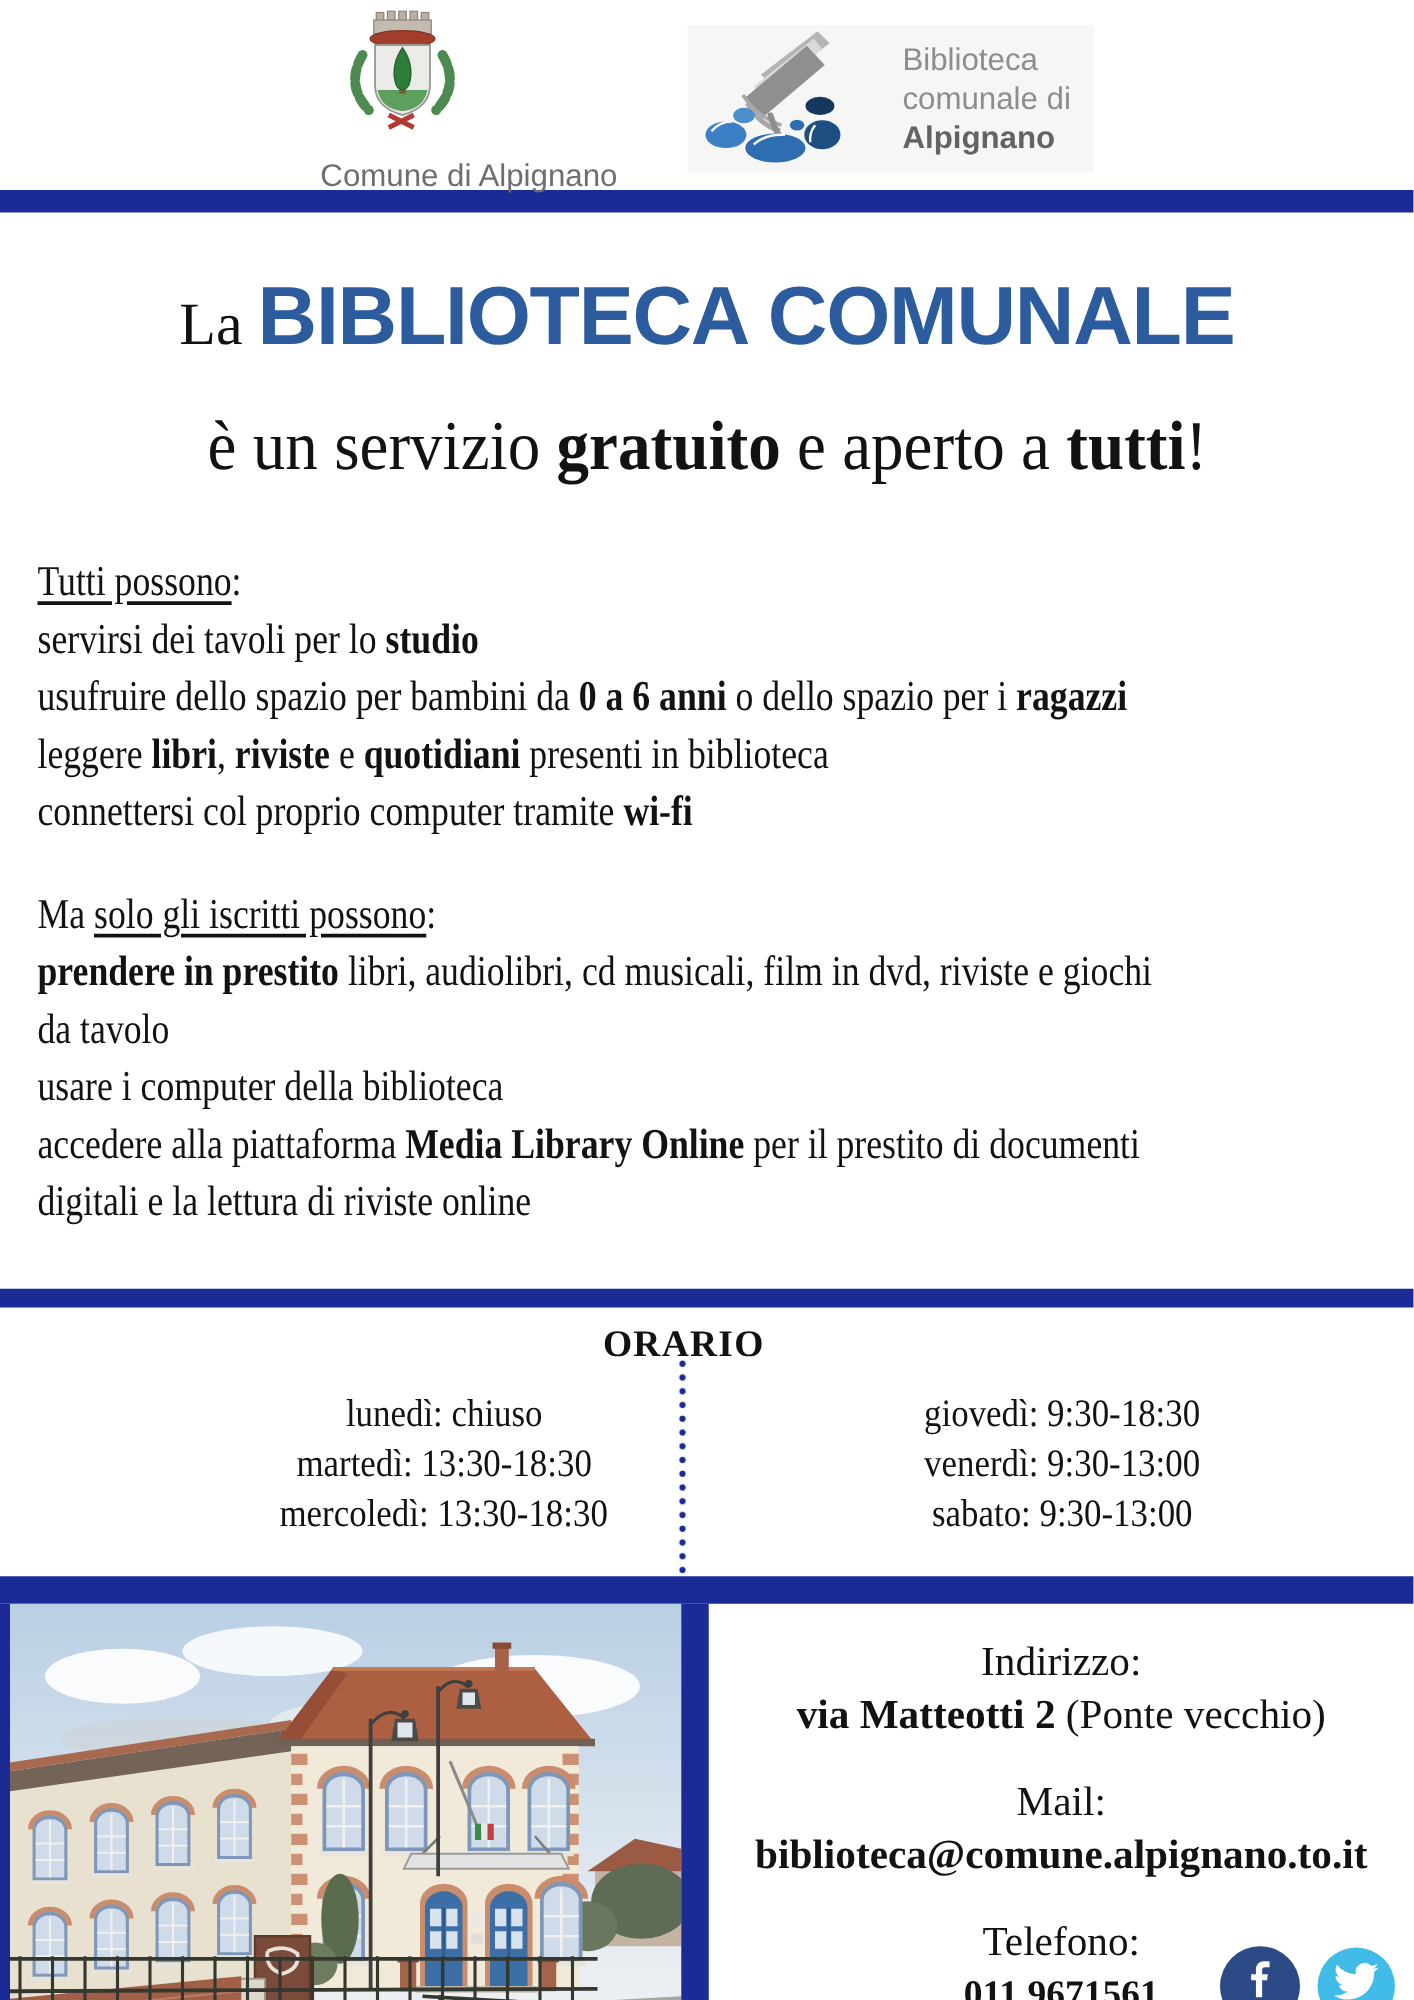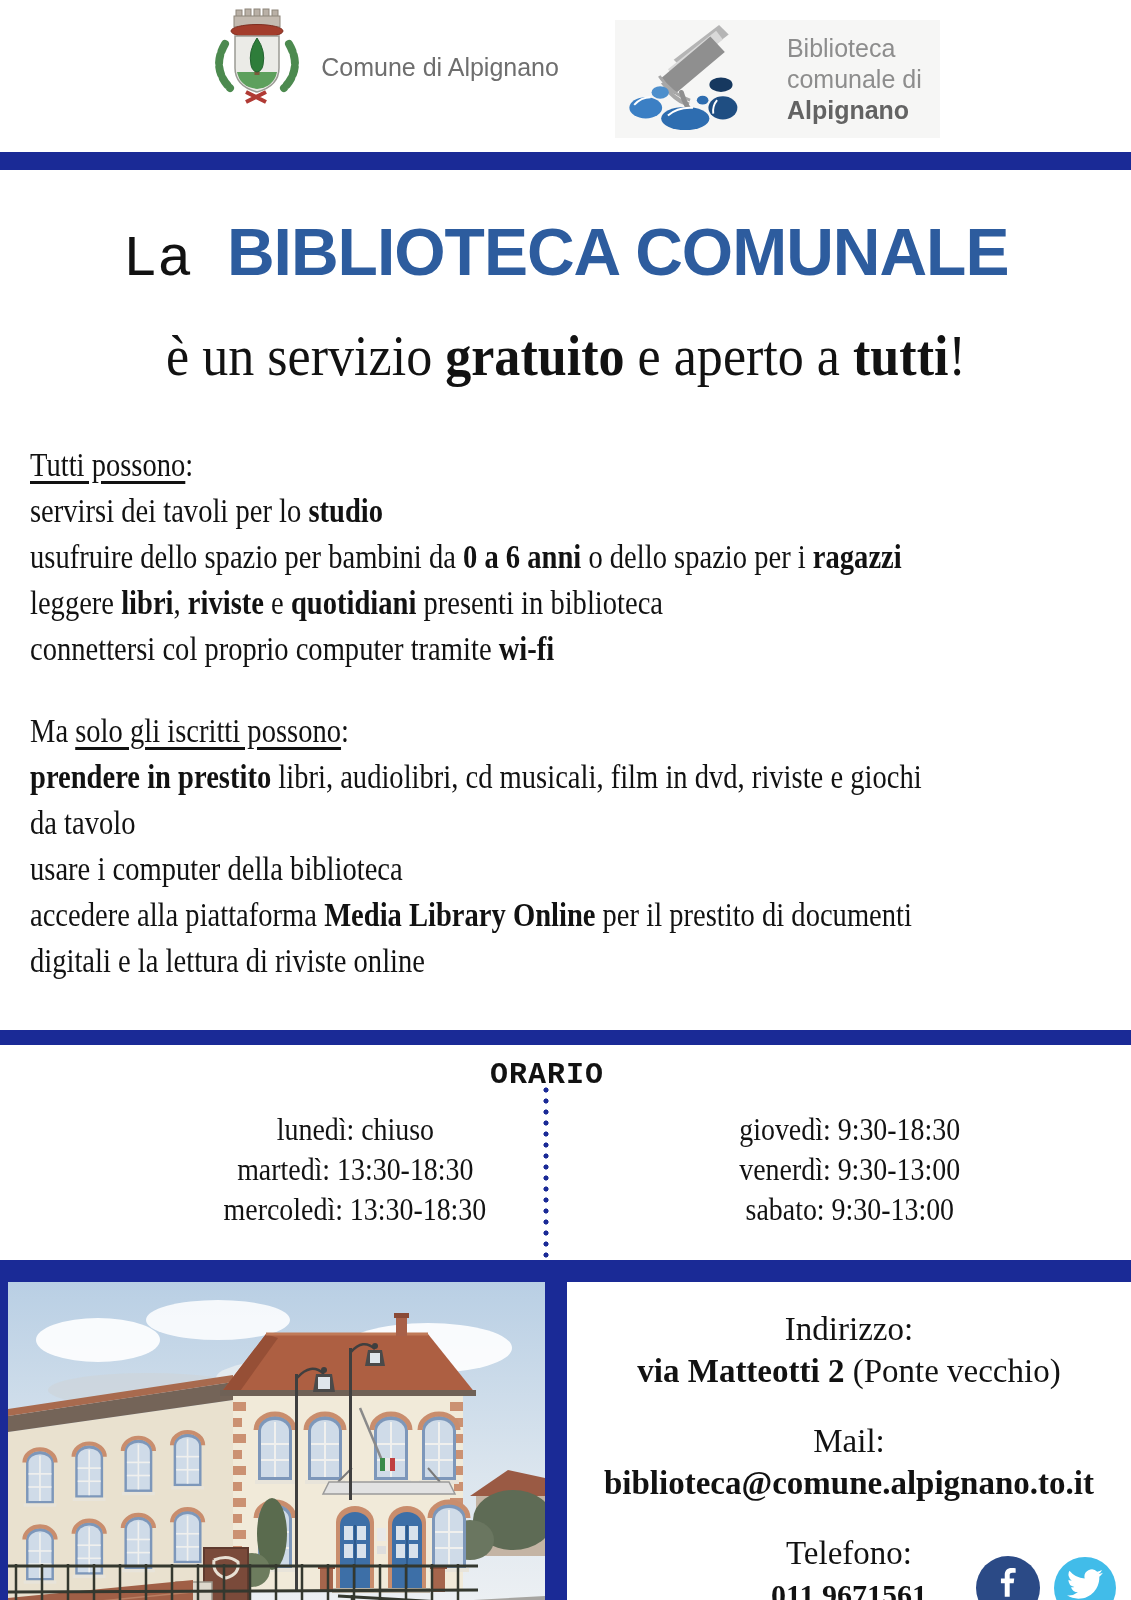--- a/index.html
+++ b/index.html
@@ -3,47 +3,47 @@
 <meta charset="utf-8">
 <style>
   html,body{margin:0;padding:0;}
   #page{
     position:relative;width:1131px;height:1600px;background:#ffffff;
     font-family:"Liberation Serif", serif;color:var(--text-black,#121212);
     overflow:hidden;
   }
   
   .header{height:152px;display:flex;justify-content:center;align-items:flex-start;gap:56px;padding-top:6px;box-sizing:border-box;}
-  .crest-block{display:flex;flex-direction:row;align-items:center;margin-top:2px;}
+  .crest-block{display:flex;flex-direction:column;margin-top:2px;}
   .crest-caption{font-family:"Liberation Sans",sans-serif;color:#6e6e6e;font-size:25px;margin-top:0px;}
   .liblogo-box{background:var(--logo-box-bg,#f6f6f5);display:flex;align-items:center;gap:24px;padding:4px 18px 4px 8px;height:110px;margin-top:14px;}
   .liblogo-text{font-family:"Liberation Sans",sans-serif;color:var(--logo-gray,#8d8d8d);font-size:25px;line-height:31px;}
   .liblogo-text .bold-line{font-weight:bold;color:#636363;}
   
   .bar{background:var(--navy,#1a2a96);width:100%;}
   .bar1{height:18px;}
   .bar2{height:15px;margin-top:46px;}
   .bar3{height:22px;}
   
   .title-block{text-align:center;padding-top:36px;}
   .title-line1{line-height:92px;white-space:nowrap;}
-  .t-serif{font-size:58px;font-family:Liberation Mono, monospace;}
+  .t-serif{font-size:48px;}
   .t-blue{font-family:"Liberation Sans",sans-serif;font-weight:700;font-size:66px;letter-spacing:-1px;color:var(--title-blue,#2d5c9e);}
   .title-line2{margin-top:4px;line-height:72px;}
   .title-line2 .sq{display:inline-block;transform:scaleX(0.93);transform-origin:center top;font-size:56px;white-space:nowrap;}
   
   .body-text{margin:36px 0 6px 30px;font-size:34px;line-height:46px;}
   .section{transform:scaleX(0.84);transform-origin:left top;}
   .section .line{white-space:nowrap;}
   .section + .section{margin-top:36px;}
   .b{font-weight:bold;}
   .u{text-decoration:underline;text-underline-offset:5px;}
   
   .orario{position:relative;height:215px;}
-  .orario-head{width:1094px;text-align:center;font-weight:bold;font-size:30px;letter-spacing:1px;padding-top:13px;font-family:Liberation Mono, monospace;}
+  .orario-head{width:1094px;text-align:center;font-weight:bold;font-size:30px;letter-spacing:1px;padding-top:13px;}
   .orario-cols{display:flex;margin-top:18px;}
   .o-col{text-align:center;font-size:31px;line-height:40px;}
   .o-col-left{width:490px;margin-left:110px;}
   .o-col-right{width:280px;margin-left:110px;}
   .o-row span{display:inline-block;transform:scaleX(0.9);transform-origin:center top;white-space:nowrap;}
   .dotline{position:absolute;left:543px;top:42px;width:6px;height:174px;
     background-image:radial-gradient(circle at 3px 3px, var(--navy,#1a2a96) 2.2px, rgba(0,0,0,0) 2.9px);
     background-size:6px 11px;background-repeat:repeat-y;}
   
   .bottom{height:350px;display:flex;}

